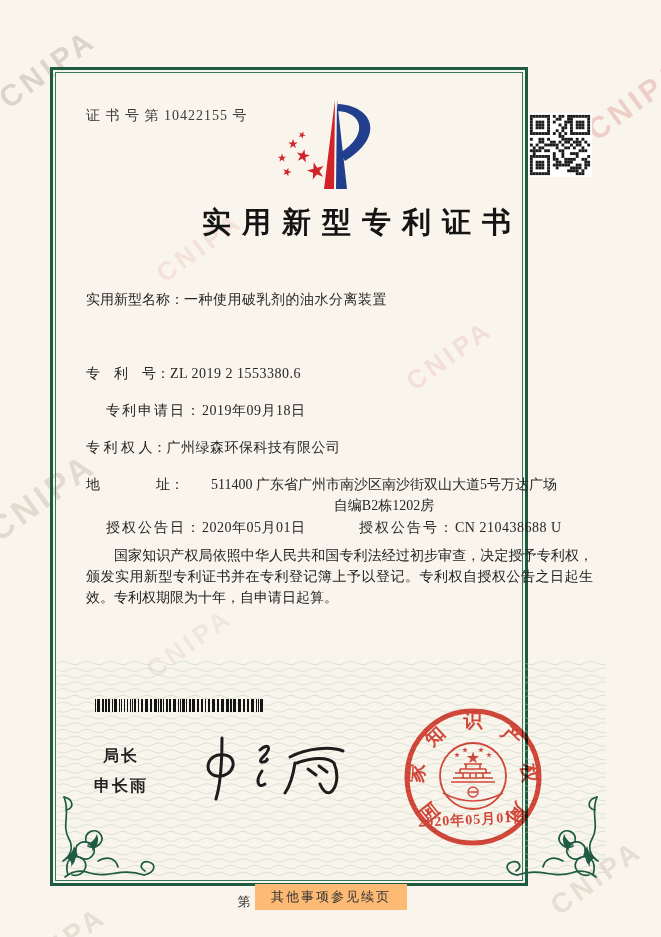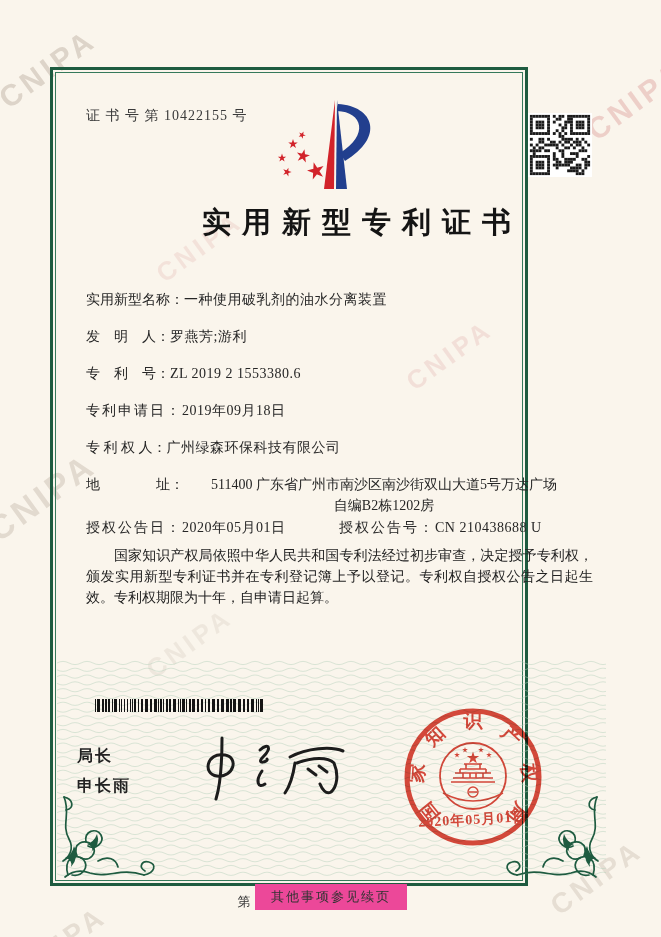--- a/index.html
+++ b/index.html
@@ -67,49 +67,49 @@
     text-align:right;font-size:29px;font-weight:bold;color:#141414;
     letter-spacing:11px;text-indent:11px;
   }
   
   .frow{
     position:absolute;left:30px;width:505px;
     font-size:14px;line-height:21px;color:#262626;white-space:nowrap;
   }
   .flabel{display:inline-block;vertical-align:top;}
   .fvalue{display:inline-block;vertical-align:top;letter-spacing:.5px;}
-  .ls2{letter-spacing:2px;}
+  .ls2{letter-spacing:2px;margin-left:20px;}
   .addr-block{display:inline-block;vertical-align:top;white-space:normal;width:400px;text-align:center;}
   .pair2{position:absolute;left:253px;top:0;}
   
   .legal{
     position:absolute;left:30px;top:472px;width:507px;
     font-size:14px;line-height:21px;text-align:justify;color:#222;
   }
   .legal p{text-indent:2em;margin:0;}
   
   .waves{position:absolute;left:1px;top:586px;width:549px;height:221px;pointer-events:none;}
   .ornaments{position:absolute;left:0;top:722px;width:551px;height:86px;pointer-events:none;}
   .barcode{position:absolute;left:39px;top:626px;width:170px;height:13px;}
   .signer{
-    position:absolute;left:21px;top:668px;
+    position:absolute;left:38px;top:668px;
     font-family:"Liberation Sans","DejaVu Sans",sans-serif;
-    font-weight:bold;font-size:16px;color:#222;line-height:30px;letter-spacing:2px;
+    font-weight:bold;font-size:16px;color:#222;line-height:30px;letter-spacing:2px;text-align:center;
   }
   .signature{position:absolute;left:138px;top:656px;width:162px;height:82px;}
   .seal{position:absolute;left:343px;top:630px;width:148px;height:148px;mix-blend-mode:multiply;}
   .seal text{fill:var(--seal-red);}
   .page-info{
     position:absolute;left:0;top:820px;width:100%;text-align:center;
     font-size:13px;color:#333;letter-spacing:1px;
   }
   
   .footer-note{
     position:absolute;left:331px;top:884px;transform:translateX(-50%);
-    background:#ec4899;padding:4px 16px;
+    background:#fdba74;padding:4px 16px;
     font-size:13px;color:#333;letter-spacing:2px;white-space:nowrap;
     z-index:2;
   }
   svg{display:block;}
 </style>
 </head>
 <body>
 
 <div class="page">
 
@@ -401,23 +401,20 @@
         <rect x="50" y="62" width="3" height="3" fill="#1a1a1a"></rect>
         <rect x="53" y="62" width="3" height="3" fill="#1a1a1a"></rect>
         <rect x="56" y="62" width="3" height="3" fill="#1a1a1a"></rect>
       </svg>
 
     <div class="title">实用新型专利证书</div>
 
     <div class="frow" style="top:216px">
       <span class="flabel">实用新型名称：</span><span class="fvalue">一种使用破乳剂的油水分离装置</span>
     </div>
-    <div class="frow" style="top:253px">
-      <span class="flabel">发　明　人：</span><span class="fvalue">罗燕芳;游利</span>
-    </div>
     <div class="frow" style="top:290px">
       <span class="flabel">专　利　号：</span><span class="fvalue">ZL 2019 2 1553380.6</span>
     </div>
     <div class="frow" style="top:327px">
       <span class="flabel ls2">专利申请日：</span><span class="fvalue">2019年09月18日</span>
     </div>
     <div class="frow" style="top:364px">
       <span class="flabel">专 利 权 人：</span><span class="fvalue">广州绿森环保科技有限公司</span>
     </div>
     <div class="frow" style="top:401px">

